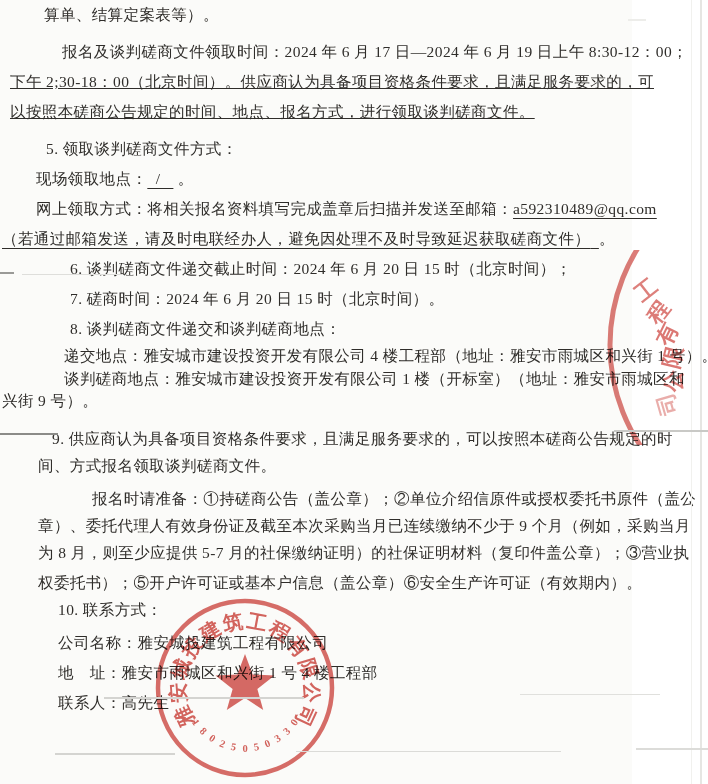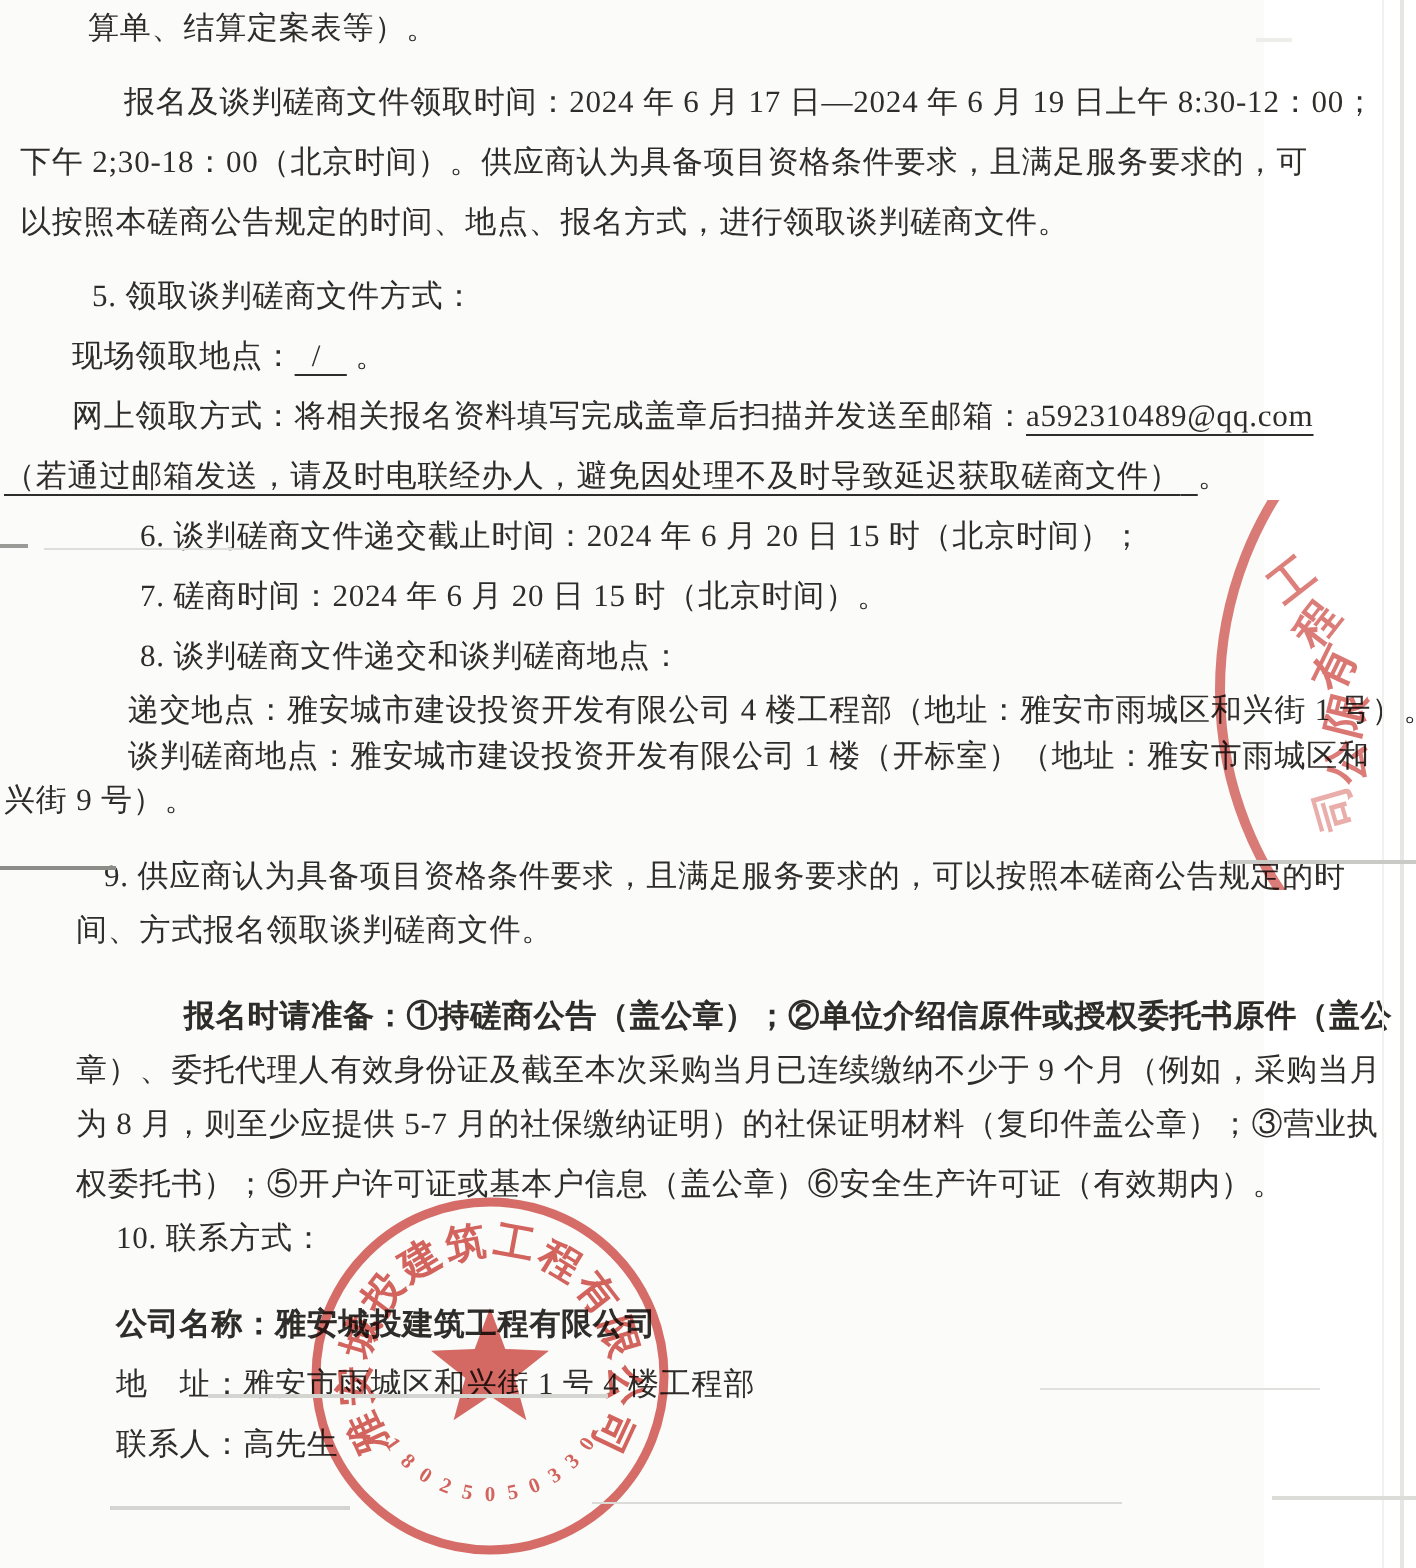--- a/index.html
+++ b/index.html
@@ -17,33 +17,33 @@
   #doc{
     position:absolute;left:0;top:0;width:708px;
     font-size:15.5px;letter-spacing:.4px;
   }
   .line{
     height:30px;line-height:30px;white-space:nowrap;
   }
   .u{text-decoration:underline;text-underline-offset:4px;text-decoration-thickness:1.3px;}
   
   .ind2 {margin-left:2px;}
-  .ind10{margin-left:10px;}
+  .ind10{margin-left:10px;text-decoration:underline;}
   .ind36{margin-left:36px;}
   .ind38{margin-left:38px;}
   .ind44{margin-left:44px;}
   .ind46{margin-left:46px;}
   .ind52{margin-left:52px;}
   .ind58{margin-left:58px;}
   .ind62{margin-left:62px;}
   .ind64{margin-left:64px;}
   .ind70{margin-left:70px;}
   .ind92{margin-left:92px;}
   
-  .mt7{margin-top:7px;}  .mt8{margin-top:8px;}  .mt3{margin-top:13px;font-weight:bold;}
+  .mt7{margin-top:7px;}  .mt8{margin-top:8px;}  .mt3{margin-top:3px;}
   .mtn3{margin-top:-3px;} .mtn7{margin-top:-7px;} .mtn8{margin-top:-8px;}
   
   .stamp{position:absolute;mix-blend-mode:multiply;pointer-events:none;}
   
   .artifact{position:absolute;pointer-events:none;}
 </style>
 </head>
 <body>
 
 <div id="page" style="--ink: #2f2d2a; background: rgb(251, 251, 249);">

